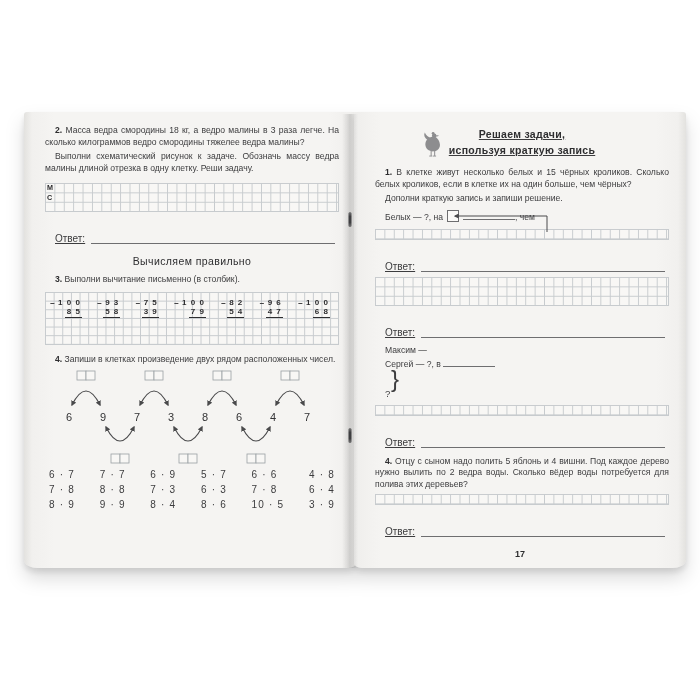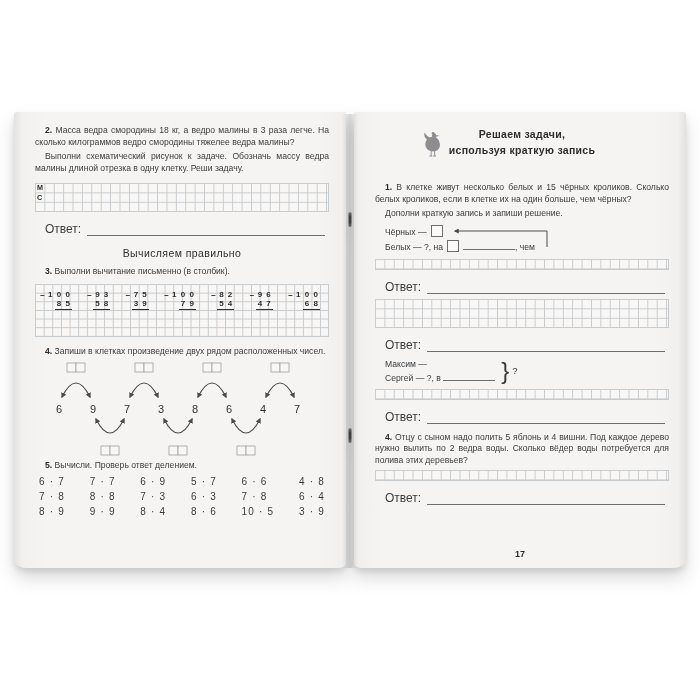--- a/index.html
+++ b/index.html
@@ -3,21 +3,21 @@
 <meta charset="utf-8">
 <style>
   html,body{margin:0;padding:0;}
   body{
     width:700px;height:700px;overflow:hidden;background:#ffffff;
     font-family:"Liberation Sans", sans-serif;position:relative;
   }
   .book{position:absolute;left:12px;top:112px;width:676px;height:464px;
     filter:drop-shadow(0 10px 9px rgba(0,0,0,0.14));}
   .page{position:absolute;top:0;height:456px;width:332px;background:#f4f3f1;color:#3c3c3e;}
-  .page-left{left:2px;border-radius:3px 0 8px 14px / 3px 0 5px 8px;
+  .page-left{left:12px;border-radius:3px 0 8px 14px / 3px 0 5px 8px;
     background:linear-gradient(to right,#e3e2df 0,#f1f0ee 8px,#f5f4f2 30px,#f5f4f2 92%,#efeeec 100%);
     box-shadow:0 4px 6px rgba(0,0,0,0.10);}
   .page-right{right:2px;border-radius:0 3px 14px 8px / 0 3px 8px 5px;
     background:linear-gradient(to left,#e3e2df 0,#f1f0ee 8px,#f5f4f2 30px,#f5f4f2 92%,#efeeec 100%);
     box-shadow:0 4px 6px rgba(0,0,0,0.10);}
   .gutter{position:absolute;left:50%;transform:translateX(-50%);top:2px;height:454px;width:16px;
     background:linear-gradient(to right,rgba(0,0,0,0) 0,rgba(0,0,0,0.08) 30%,rgba(90,90,90,0.22) 50%,rgba(0,0,0,0.08) 70%,rgba(0,0,0,0) 100%);}
   .staple{position:absolute;left:50%;transform:translateX(-50%);width:3px;height:15px;
     background:linear-gradient(to bottom,#777,#3f3f41 30%,#3f3f41 70%,#777);border-radius:2px;}
   .staple.s1{top:100px;} .staple.s2{top:316px;}
@@ -31,21 +31,21 @@
   .grid{background-color:#f8f7f5;
     background-image:linear-gradient(to right,#c7cbce 1px,transparent 1px),
                      linear-gradient(to bottom,#c7cbce 1px,transparent 1px);
     background-size:9.4px 9.4px;border-right:1px solid #c7cbce;border-bottom:1px solid #c7cbce;}
   .grid-wrap{position:relative;}
   .grid-3{height:28px;}
   .grid-1{height:10px;}
   .grid-lbl{position:absolute;left:2px;font-size:7.2px;font-weight:bold;color:#2d2d2f;line-height:9.4px;}
   .grid-lbl.l1{top:0;} .grid-lbl.l2{top:9.4px;}
 
-  .answer{display:flex;align-items:flex-end;font-size:12px;margin-top:12px;height:12px;}
+  .answer{display:flex;align-items:flex-end;font-size:10px;margin-top:20px;height:12px;text-decoration:underline;}
   .answer .lbl{margin:0 6px 0 10px;white-space:nowrap;}
   .answer .line{flex:1;border-bottom:1px solid #6e6e70;height:10px;margin-right:4px;}
 
   .subgrid{margin-top:6px;height:52px;background-size:8.65px 8.65px;position:relative;}
   #sub-problems{position:absolute;inset:0;display:flex;justify-content:space-between;padding:7px 8px 0 4px;}
   .sub{display:flex;flex-direction:column;}
   .sub .r1{display:flex;align-items:center;height:8.65px;}
   .sub .r2{display:flex;justify-content:flex-end;align-self:flex-end;height:8.65px;
     border-bottom:1.2px solid #2d2d2f;min-width:17px;}
   .sub .minus{width:7px;font-size:8px;font-weight:bold;color:#2d2d2f;text-align:center;}
@@ -56,29 +56,29 @@
   .cellrect{fill:#f8f7f5;stroke:#9aa0a4;stroke-width:0.8;}
   .chain-num{font-size:11px;fill:#333335;text-anchor:middle;font-family:"Liberation Sans",sans-serif;}
 
   #mult-table{display:grid;grid-template-columns:repeat(6,auto);justify-content:space-between;
     row-gap:4px;margin:4px 4px 0 4px;}
   .mcell{font-size:10px;color:#3c3c3e;letter-spacing:1.2px;white-space:nowrap;}
 
   .pageno{position:absolute;bottom:9px;left:0;width:100%;text-align:center;
     font-size:9px;font-weight:bold;color:#2d2d2f;}
 
-  .hdr{position:relative;height:36px;margin-bottom:19px;}
+  .hdr{position:relative;height:36px;margin-bottom:4px;text-decoration:underline;}
   .hen{position:absolute;left:44px;top:3px;}
   .record{position:relative;font-size:8.6px;margin:5px 0 4px 10px;line-height:15px;}
   .cellbox{display:inline-block;width:10px;height:10px;border:1px solid #6e6e70;background:#fbfaf8;
     vertical-align:-2px;margin:0 4px;}
   .blankline{display:inline-block;width:52px;border-bottom:1px solid #6e6e70;height:9px;}
   .connector{position:absolute;left:0;top:0;pointer-events:none;}
   .cpath{fill:none;stroke:#4a4a4c;stroke-width:1;}
-  .rec3{display:flex;align-items:center;}
+  .rec3{display:flex;flex-direction:column;}
   .rec3 .lines{line-height:14px;}
   .brace{font-size:24px;font-weight:200;color:#3c3c3e;margin:0 3px 0 6px;}
   .braceq{font-size:9.5px;color:#3c3c3e;}
 </style>
 </head>
 <body>
 
 <div class="book">
 
   <div class="page page-left">
@@ -220,21 +220,20 @@
             <rect x="67" y="85" width="9" height="9" class="cellrect"></rect>
             <path d="M 121 58 Q 135 86 149 58" class="arc" marker-end="url(#arrh)" marker-start="url(#arrh)"></path>
             <rect x="126" y="85" width="9" height="9" class="cellrect"></rect>
             <rect x="135" y="85" width="9" height="9" class="cellrect"></rect>
             <path d="M 189 58 Q 203 86 217 58" class="arc" marker-end="url(#arrh)" marker-start="url(#arrh)"></path>
             <rect x="194" y="85" width="9" height="9" class="cellrect"></rect>
             <rect x="203" y="85" width="9" height="9" class="cellrect"></rect>
           </g>
       </svg>
 
-      <p class="para" style="margin-top:3px;"><span class="tno">5.</span> <span>Вычисли. Проверь ответ делением.</span></p>
 
       <div id="mult-table">
           <span class="mcell">6 · 7</span>
           <span class="mcell">7 · 7</span>
           <span class="mcell">6 · 9</span>
           <span class="mcell">5 · 7</span>
           <span class="mcell">6 · 6</span>
           <span class="mcell">4 · 8</span>
           <span class="mcell">7 · 8</span>
           <span class="mcell">8 · 8</span>
@@ -273,23 +272,20 @@
           <span>Решаем задачи,</span><br>
           <span>используя краткую запись</span>
         </div>
       </div>
 
       <p class="para"><span class="tno">1.</span> <span>В клетке живут несколько белых и 15 чёрных кроликов. Сколько белых кроликов, если в клетке их на один больше, чем чёрных?</span></p>
       <p class="para"><span>Дополни краткую запись и запиши решение.</span></p>
 
       <div class="record">
         <div>
-          <span>Чёрных —</span><span class="cellbox"></span>
-        </div>
-        <div>
           <span>Белых — ?, на</span><span class="cellbox"></span><span class="blankline"></span><span>, чем</span>
         </div>
         <svg class="connector" width="190" height="30" viewBox="0 0 190 30">
           <path class="cpath" d="M162,22 L162,6 L70,6" marker-end="url(#arrh)"></path>
         </svg>
       </div>
 
       <div class="grid grid-1"></div>
       <div class="answer">
         <span class="lbl">Ответ:</span>

